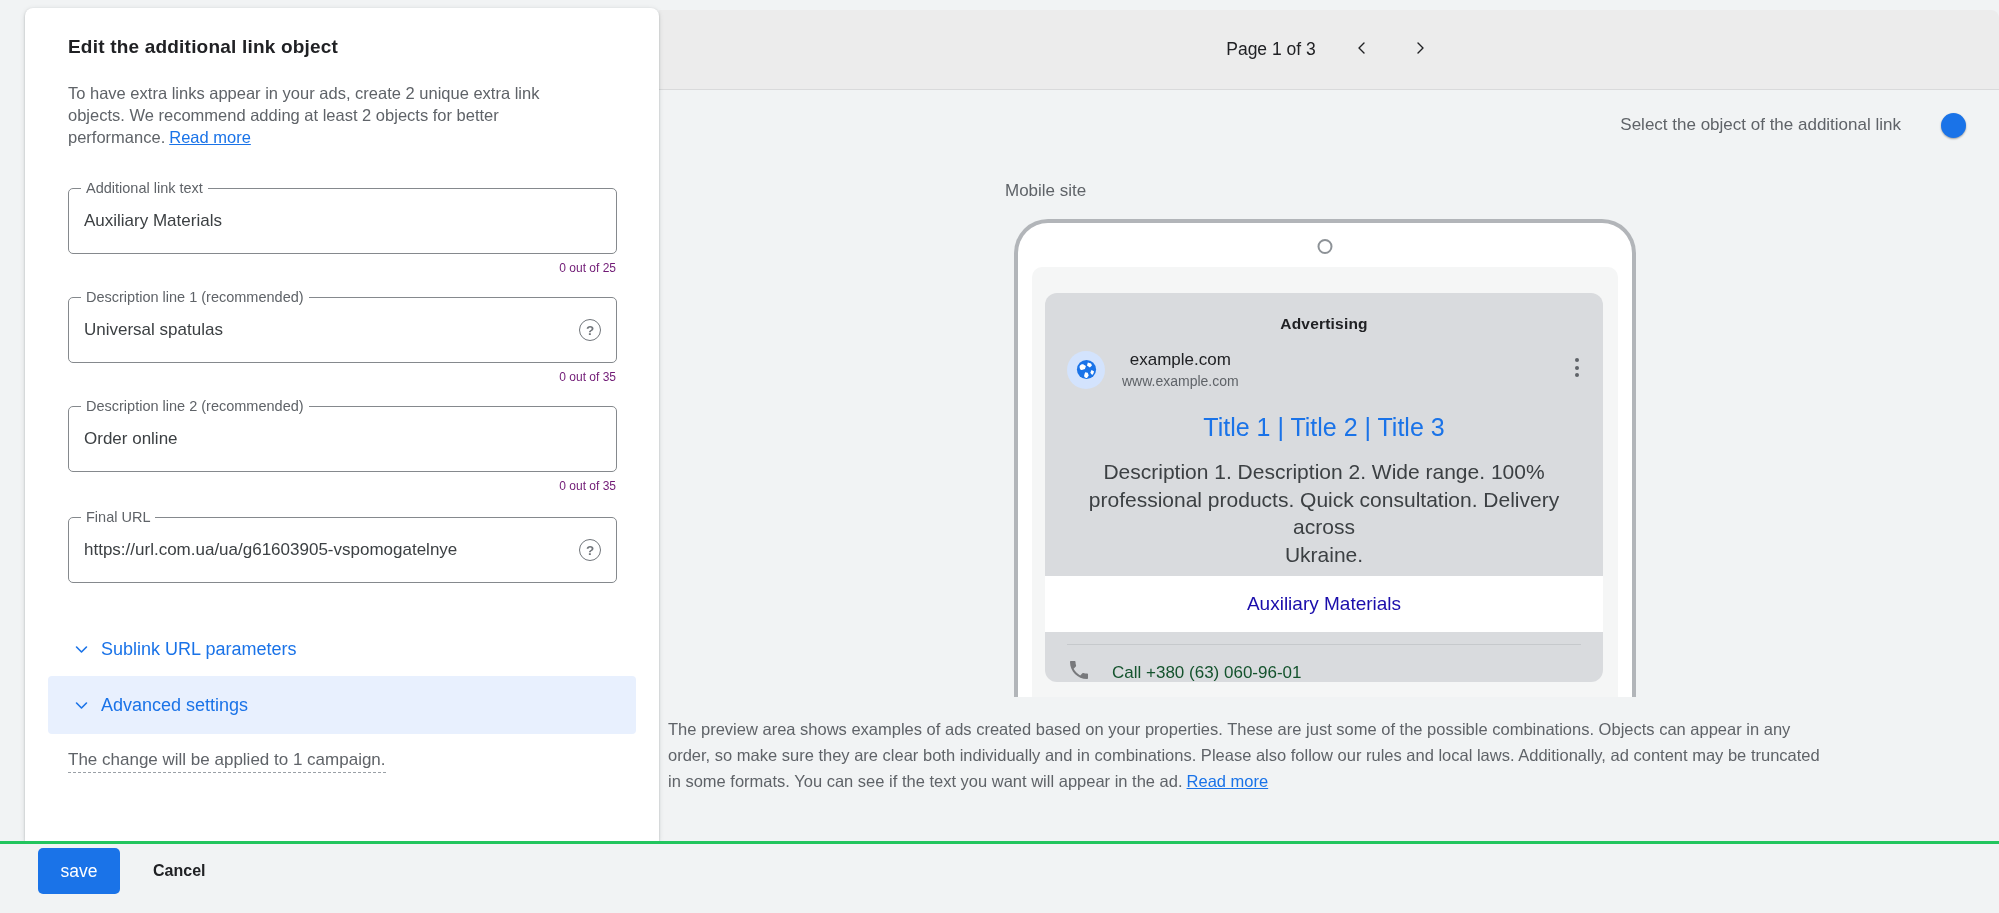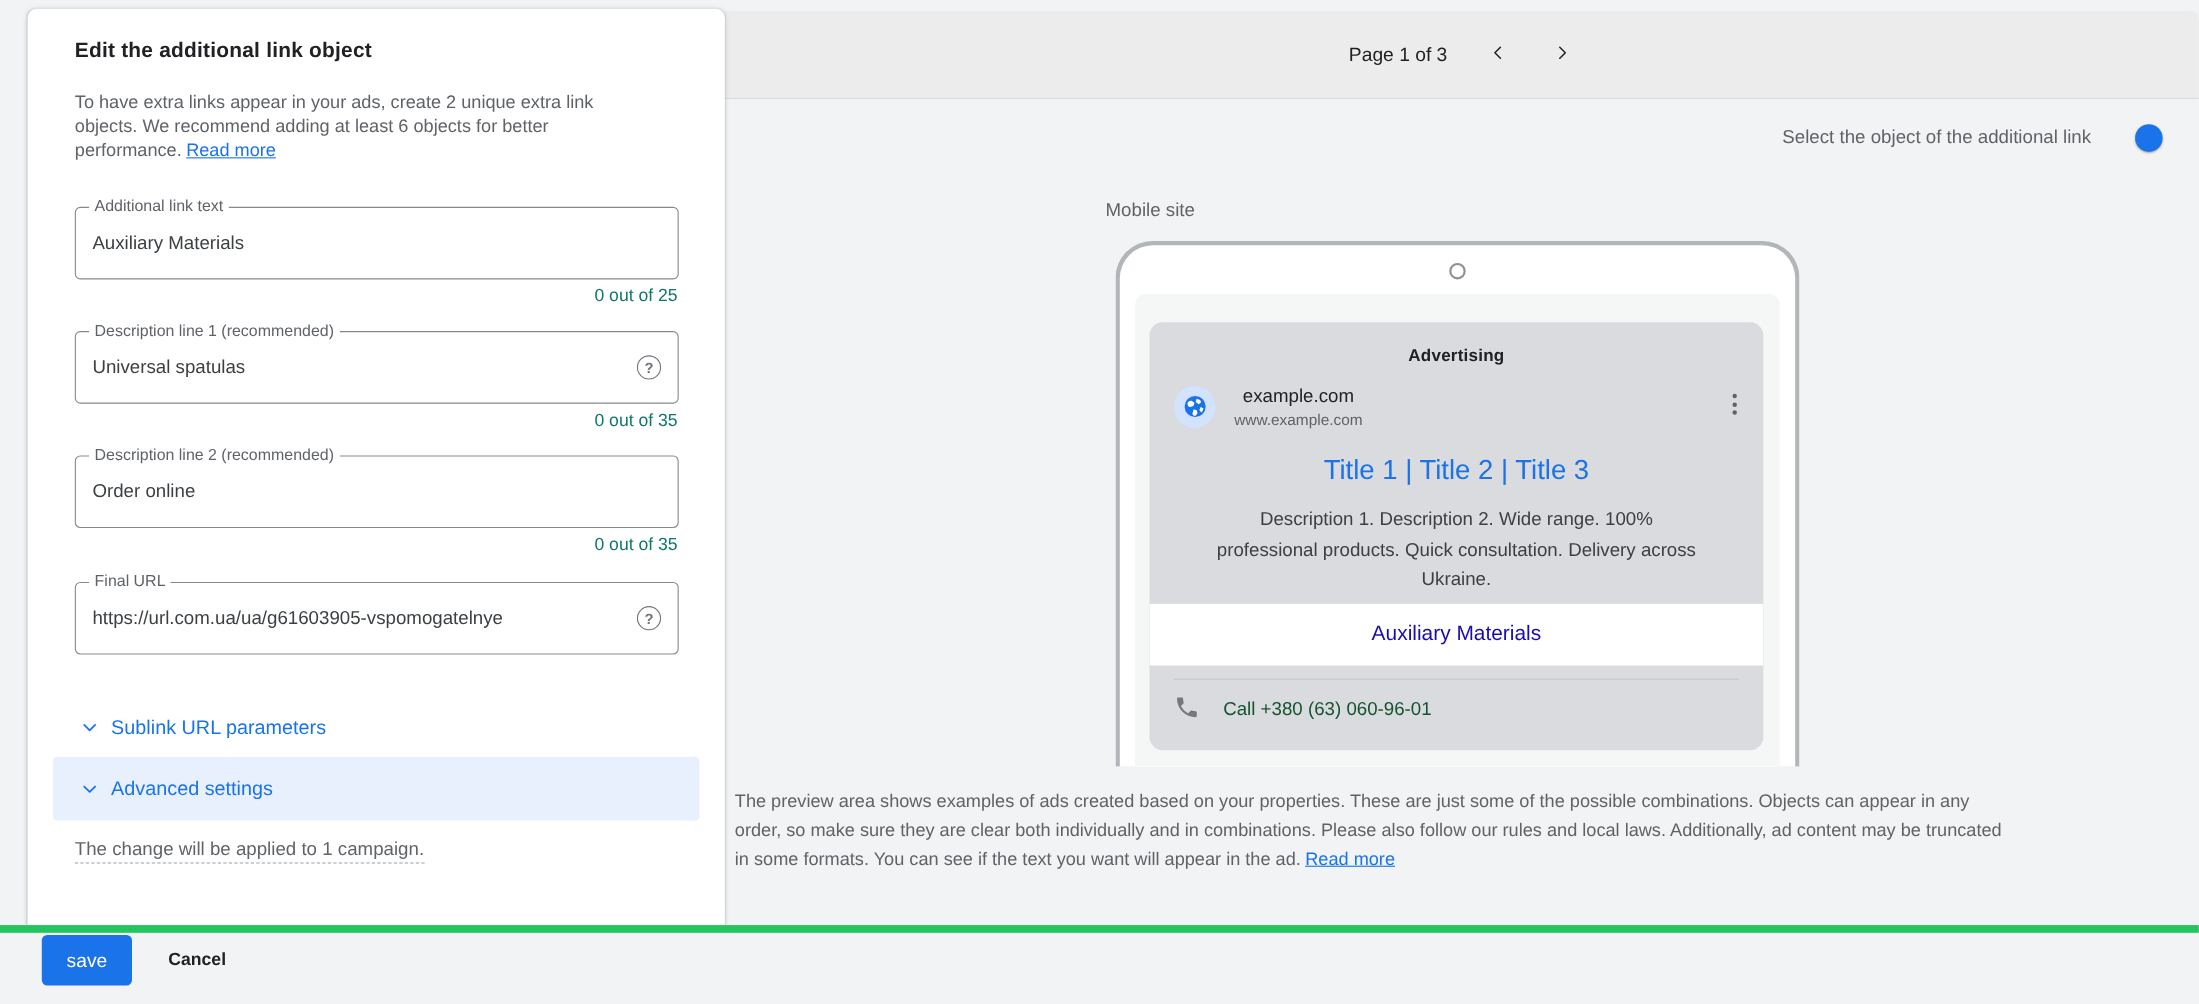--- a/index.html
+++ b/index.html
@@ -40,21 +40,21 @@
     font-family:inherit;
   }
   .tfield input.with-icon { width:calc(100% - 60px); }
   .tfield input.url-clip { width:435px; overflow:hidden; }
   .help {
     position:absolute; right:15px; top:50%; margin-top:-11px;
     width:22px; height:22px; border:1.6px solid #70757a; border-radius:50%;
     color:#70757a; font-size:13.5px; font-weight:700;
     display:flex; align-items:center; justify-content:center; cursor:pointer;
   }
-  .counter { margin-top:7px; text-align:right; font-size:16px; color:#0f766e; padding-right:1px; }
+  .counter { margin-top:7px; text-align:right; font-size:12px; color:#701a75; padding-right:1px; }
   .mt40 { margin-top:40px; }
   .mt22 { margin-top:22px; }
   .mt24 { margin-top:24px; }
 
   .expander {
     display:flex; align-items:center; gap:11px;
     color:#1a73e8; font-size:18px; cursor:pointer;
   }
   .expander.sublink { margin-top:56px; padding-left:5px; }
   .expander.advanced {
@@ -64,21 +64,21 @@
   .chev-down { display:flex; align-items:center; }
 
   .campaign-note { margin-top:16px; font-size:17px; color:#5f6368; }
   .campaign-note span {
     border-bottom:1.6px dashed #9aa0a6; padding-bottom:3px; cursor:pointer;
   }
 
   
   .bottom-bar {
     position:absolute; left:0; right:0; top:841px; height:57px;
-    background:#f1f3f4; border-top:7px solid #22c55e;
+    background:#f1f3f4; border-top:3px solid #22c55e;
     display:flex; align-items:center; padding-left:38px; z-index:3;
   }
   .save-btn {
     width:82px; height:46px; border:none; border-radius:5px;
     background:#1a73e8; color:#fff; font-size:17.5px; font-weight:500;
     font-family:inherit; cursor:pointer;
   }
   .cancel-btn {
     margin-left:33px; border:none; background:transparent;
     font-size:16px; font-weight:700; color:#202124; font-family:inherit; cursor:pointer;
@@ -129,40 +129,40 @@
   .avatar {
     width:38px; height:38px; border-radius:50%; background:#d3e3fd;
     display:flex; align-items:center; justify-content:center; flex:none;
   }
   .ad-urls { margin-left:17px; }
   .ad-domain { font-size:17px; color:#202124; }
   .ad-display-url { font-size:14px; color:#5f6368; margin-top:3px; }
   .kebab { margin-left:auto; align-self:flex-start; margin-top:6px; display:flex; flex-direction:column; gap:3.5px; padding:2px; }
   .kebab i { width:4px; height:4px; border-radius:50%; background:#5f6368; }
   .ad-title { margin-top:24px; font-size:25px; color:#1a73e8; }
-  .ad-desc { margin-top:16px; font-size:17px; line-height:27.5px; color:#3c4043; }
+  .ad-desc { margin-top:16px; font-size:21px; line-height:27.5px; color:#3c4043; }
   .ad-sitelink { margin:8px -22px 0; background:#fff; padding:17px 22px; }
   .ad-sitelink span { font-size:19px; font-weight:500; color:#1a0dab; }
   .ad-divider { margin-top:12px; height:1px; background:#c6c9cc; }
   .ad-call { margin-top:13px; display:flex; align-items:center; gap:21px; font-size:17px; color:#14532d; }
 
   .disclaimer {
     position:absolute; left:668px; top:716px; width:1310px;
     font-size:16.5px; line-height:26px; color:#5f6368; z-index:1;
   }
   .disclaimer .link { margin-left:4px; }
 </style>
 </head>
 <body>
 
 <div class="left-card">
 
   <div class="panel-title">Edit the additional link object</div>
 
-  <p class="intro"><span>To have extra links appear in your ads, create 2 unique extra link</span><br><span>objects. We recommend adding at least 6 objects for better</span><br><span>performance.</span><a class="link">Read more</a></p>
+  <p class="intro"><span>To have extra links appear in your ads, create 2 unique extra link</span><br><span>objects. We recommend adding at least 2 objects for better</span><br><span>performance.</span><a class="link">Read more</a></p>
 
   <div class="tfield mt40">
     <span class="flabel">Additional link text</span>
     <input type="text" readonly="" value="Auxiliary Materials" style="">
   </div>
   <div class="counter">0 out of 25</div>
 
   <div class="tfield mt22">
     <span class="flabel">Description line 1 (recommended)</span>
     <input type="text" readonly="" class="with-icon" value="Universal spatulas" style="">

